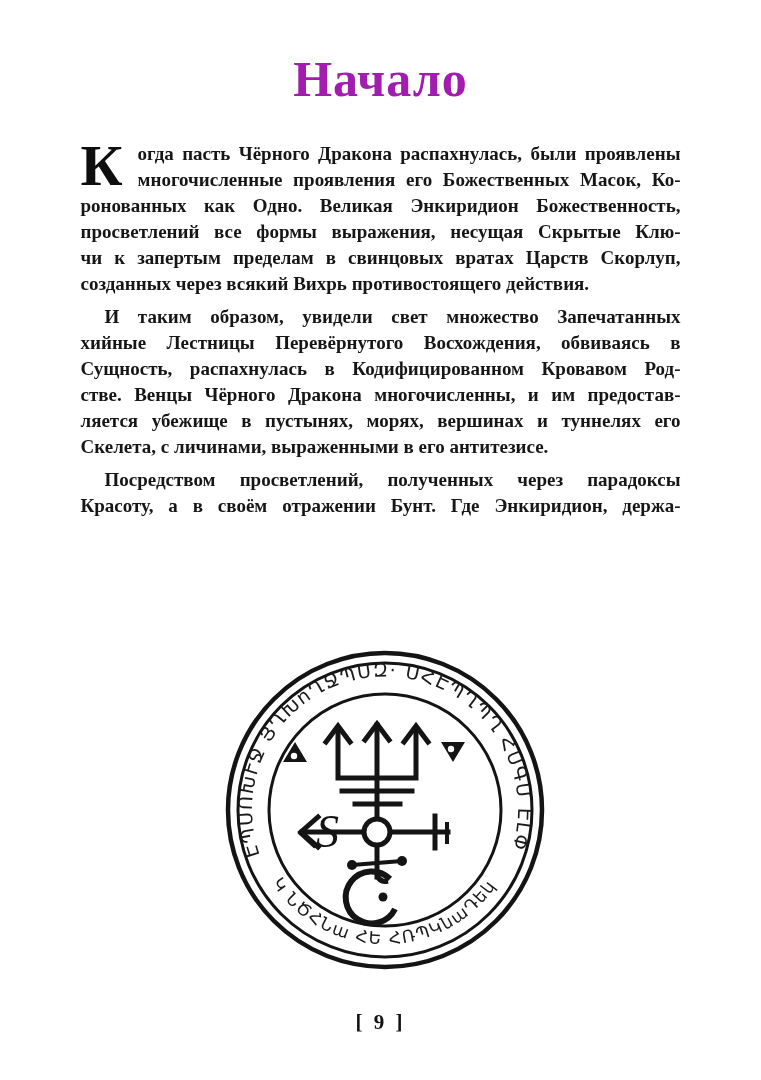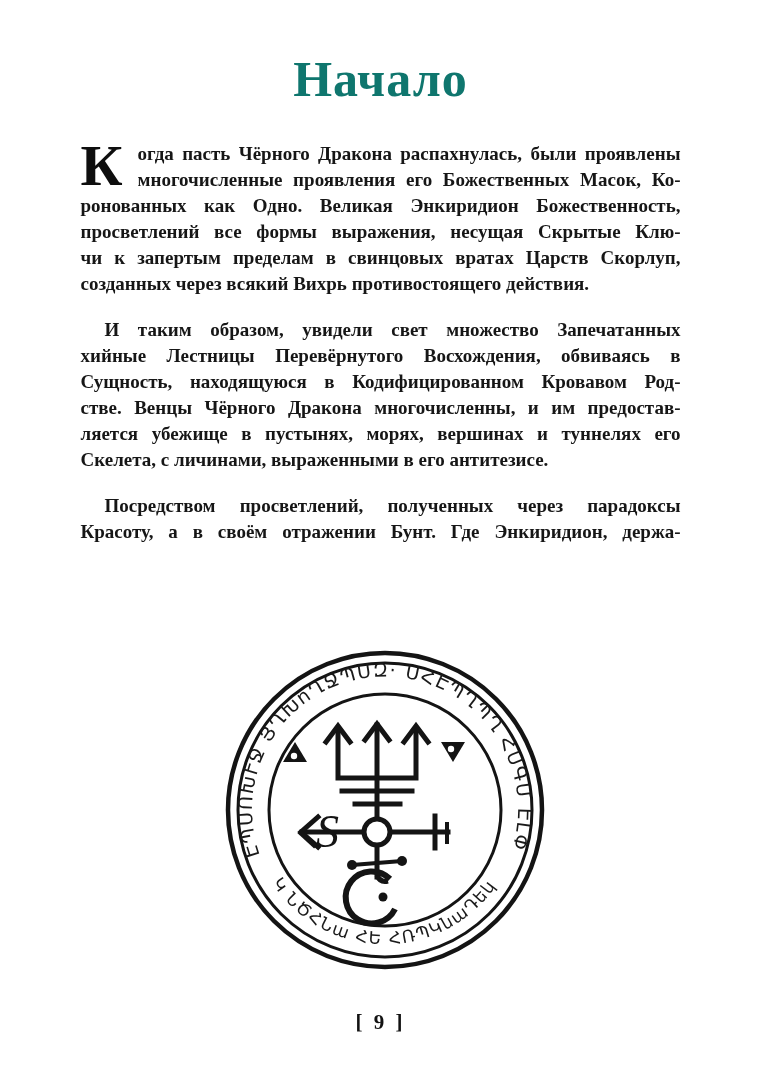--- a/index.html
+++ b/index.html
@@ -11,31 +11,31 @@
     font-family:"Liberation Serif", serif;
     color:#131313;
   }
   .chapter-title{
     margin:52px 0 0 0;
     text-align:center;
     font-size:50px;
     line-height:1.1;
     font-weight:700;
     letter-spacing:1px;
-    color:#0f766e;
+    color:#a21caf;
   }
   .text-block{
     width:600px;
     margin:34px auto 0 auto;
     font-size:19px;
     font-weight:700;
     line-height:26px;
     color:#161616;
   }
-  .para{position:relative;margin-top:20px;}
+  .para{position:relative;margin-top:7px;}
   .para:first-child{margin-top:0;}
   .tline{
     text-align:justify;
     -moz-text-align-last:justify;
     text-align-last:justify;
     white-space:nowrap;
   }
   .tline.last{
     text-align-last:left;
     font-family:Liberation Serif, serif;
@@ -75,21 +75,21 @@
       <div class="tline cap-indent">многочисленные проявления его Божественных Масок, Ко-</div>
       <div class="tline">ронованных как Одно. Великая Энкиридион Божественность,</div>
       <div class="tline">просветлений все формы выражения, несущая Скрытые Клю-</div>
       <div class="tline">чи к запертым пределам в свинцовых вратах Царств Скорлуп,</div>
       <div class="tline last">созданных через всякий Вихрь противостоящего действия.</div>
     </div>
 
     <div class="para">
       <div class="tline first-indent">И таким образом, увидели свет множество Запечатанных</div>
       <div class="tline">хийные Лестницы Перевёрнутого Восхождения, обвиваясь в</div>
-      <div class="tline">Сущность, находящуюся в Кодифицированном Кровавом Род-</div>
+      <div class="tline">Сущность, распахнулась в Кодифицированном Кровавом Род-</div>
       <div class="tline">стве. Венцы Чёрного Дракона многочисленны, и им предостав-</div>
       <div class="tline">ляется убежище в пустынях, морях, вершинах и туннелях его</div>
       <div class="tline last">Скелета, с личинами, выраженными в его антитезисе.</div>
     </div>
 
     <div class="para">
       <div class="tline first-indent">Посредством просветлений, полученных через парадоксы</div>
       <div class="tline">Красоту, а в своём отражении Бунт. Где Энкиридион, держа-</div>
     </div>
 

